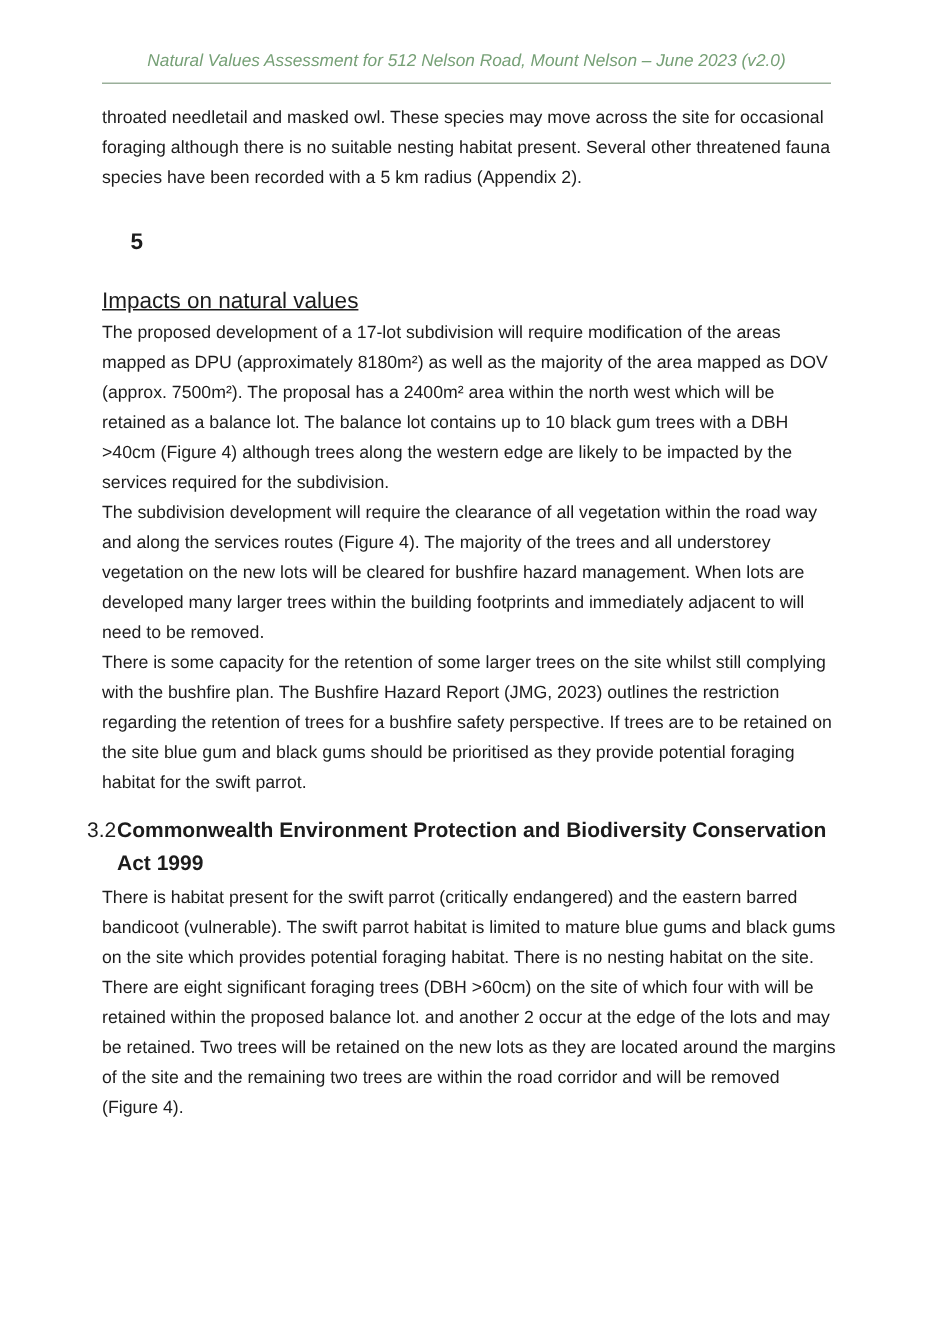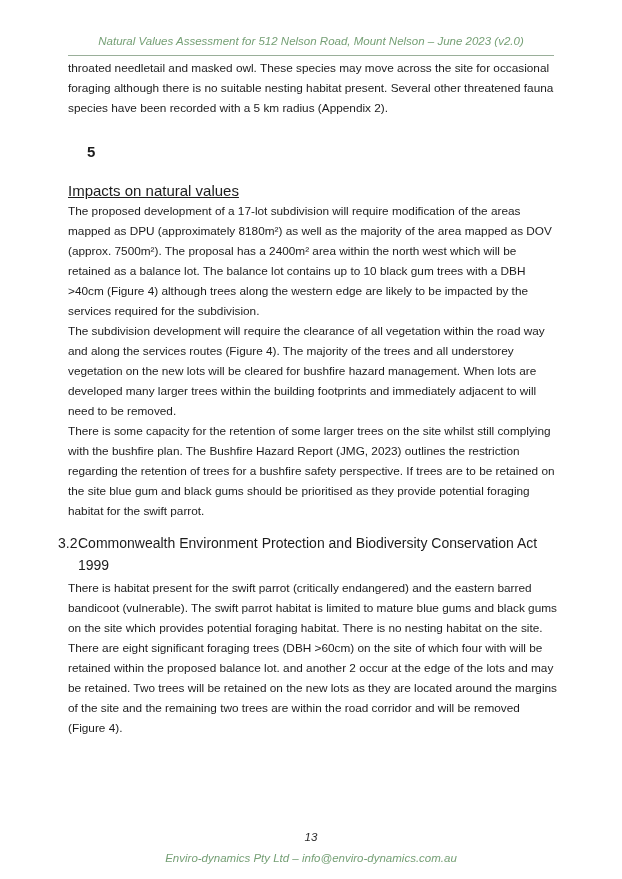--- a/index.html
+++ b/index.html
@@ -40,21 +40,21 @@
     top: 58px;
     left: 68px;
     width: 490px;
   }
   .content p {
     margin: 0;
     font-size: 11.8px;
     line-height: 20px;
     text-align: left;
   }
-  p.para-intro { }
+  p.para-intro { margin-top: 10px; }
   .h1-row {
     display: flex;
     align-items: baseline;
     margin-top: 24px;
     margin-bottom: 17px;
     margin-left: 19px;
     font-size: 15px;
     font-weight: bold;
     line-height: 20px;
   }
@@ -68,21 +68,21 @@
   .h2-row {
     display: flex;
     align-items: baseline;
     margin-top: 11px;
     margin-bottom: 2px;
     margin-left: -10px;
     font-size: 14px;
     line-height: 22px;
   }
   .h2-number { width: 20px; flex: 0 0 20px; font-weight: normal; }
-  .h2-title { font-weight: normal; }
+  .h2-title { font-weight: bold; }
   
   .page-footer {
     position: absolute;
     left: 68px;
     width: 486px;
     bottom: 14px;
     text-align: center;
   }
   .page-number {
     font-size: 11.5px;
@@ -126,18 +126,14 @@
 
     <div class="h2-row">
       <span class="h2-number">3.2</span>
       <span class="h2-title">Commonwealth Environment Protection and Biodiversity Conservation Act 1999</span>
     </div>
 
     <p>There is habitat present for the swift parrot (critically endangered) and the eastern barred bandicoot (vulnerable). The swift parrot habitat is limited to mature blue gums and black gums on the site which provides potential foraging habitat. There is no nesting habitat on the site. There are eight significant foraging trees (DBH &gt;60cm) on the site of which four with will be retained within the proposed balance lot.  and another 2 occur at the edge of the lots and may be retained. Two trees will be retained on the new lots as they are located around the margins of the site and the remaining two trees are within the road corridor and will be removed (Figure 4).</p>
 
   </div>
 
-  <div class="page-footer">
-    <div class="page-number">13</div>
-    <div class="footer-text">Enviro-dynamics Pty Ltd – info@enviro-dynamics.com.au</div>
-  </div>
 
 </div>
 
 </body></html>

